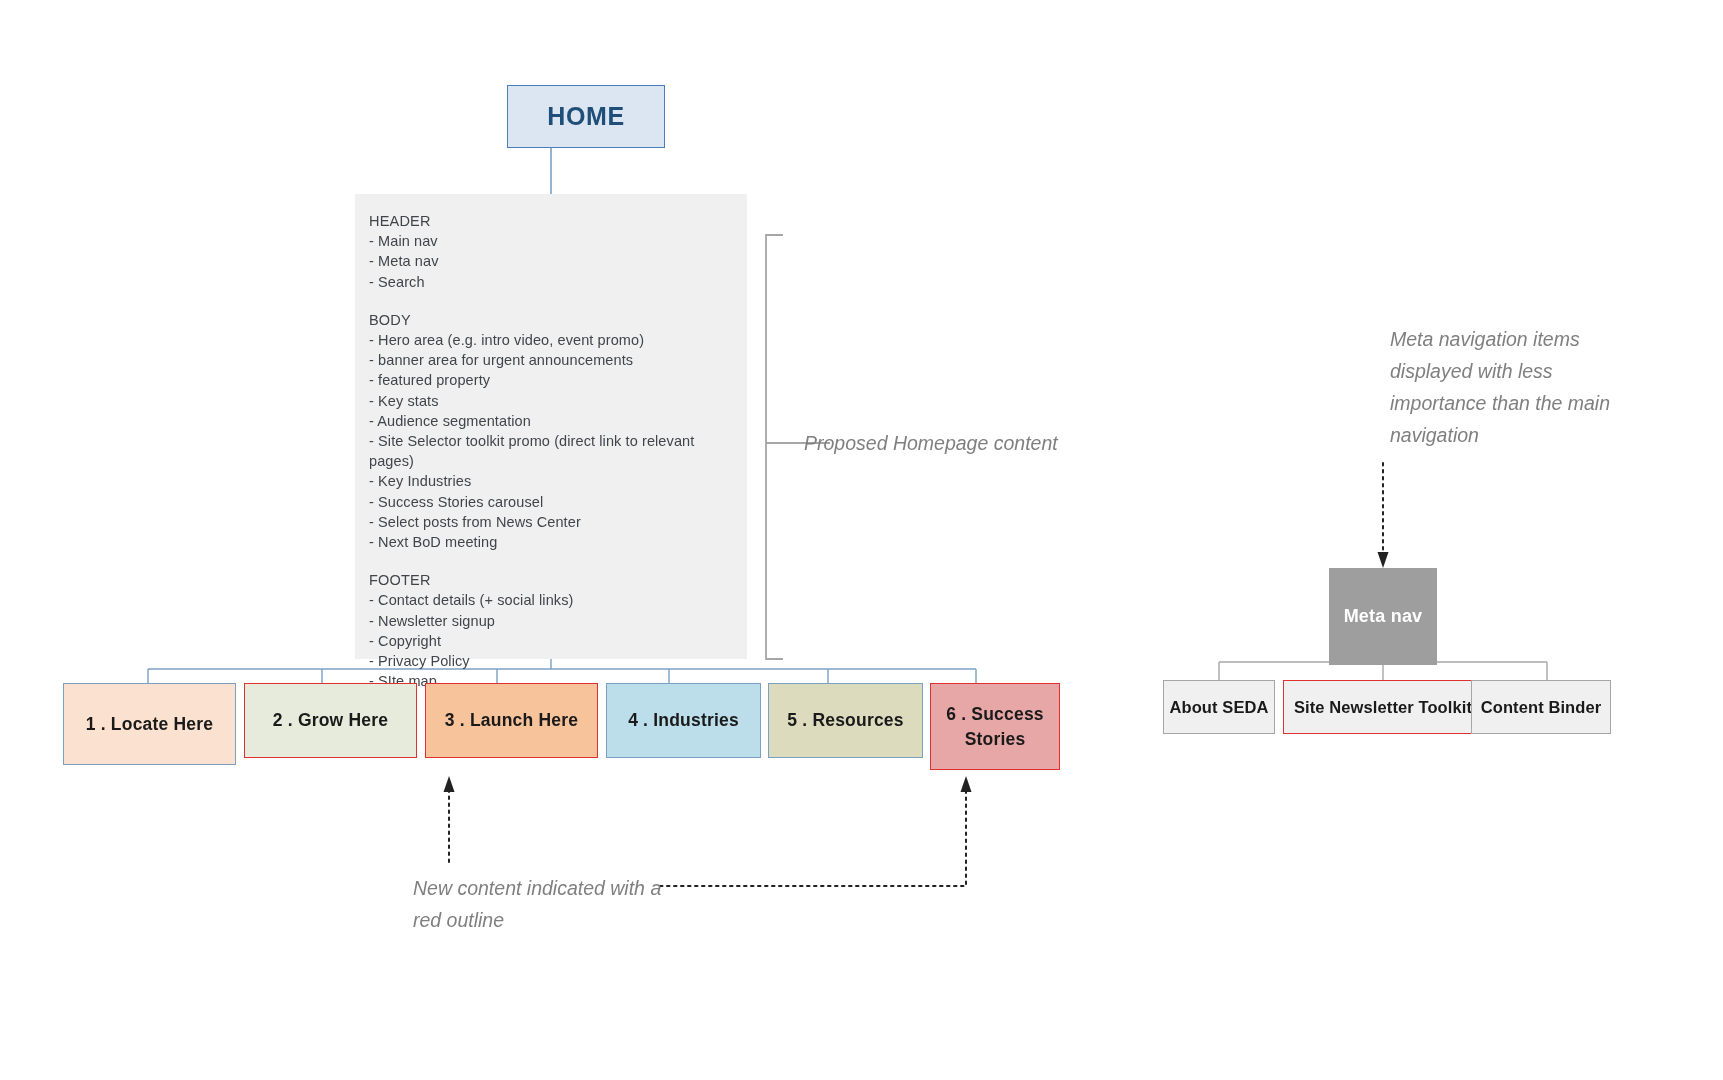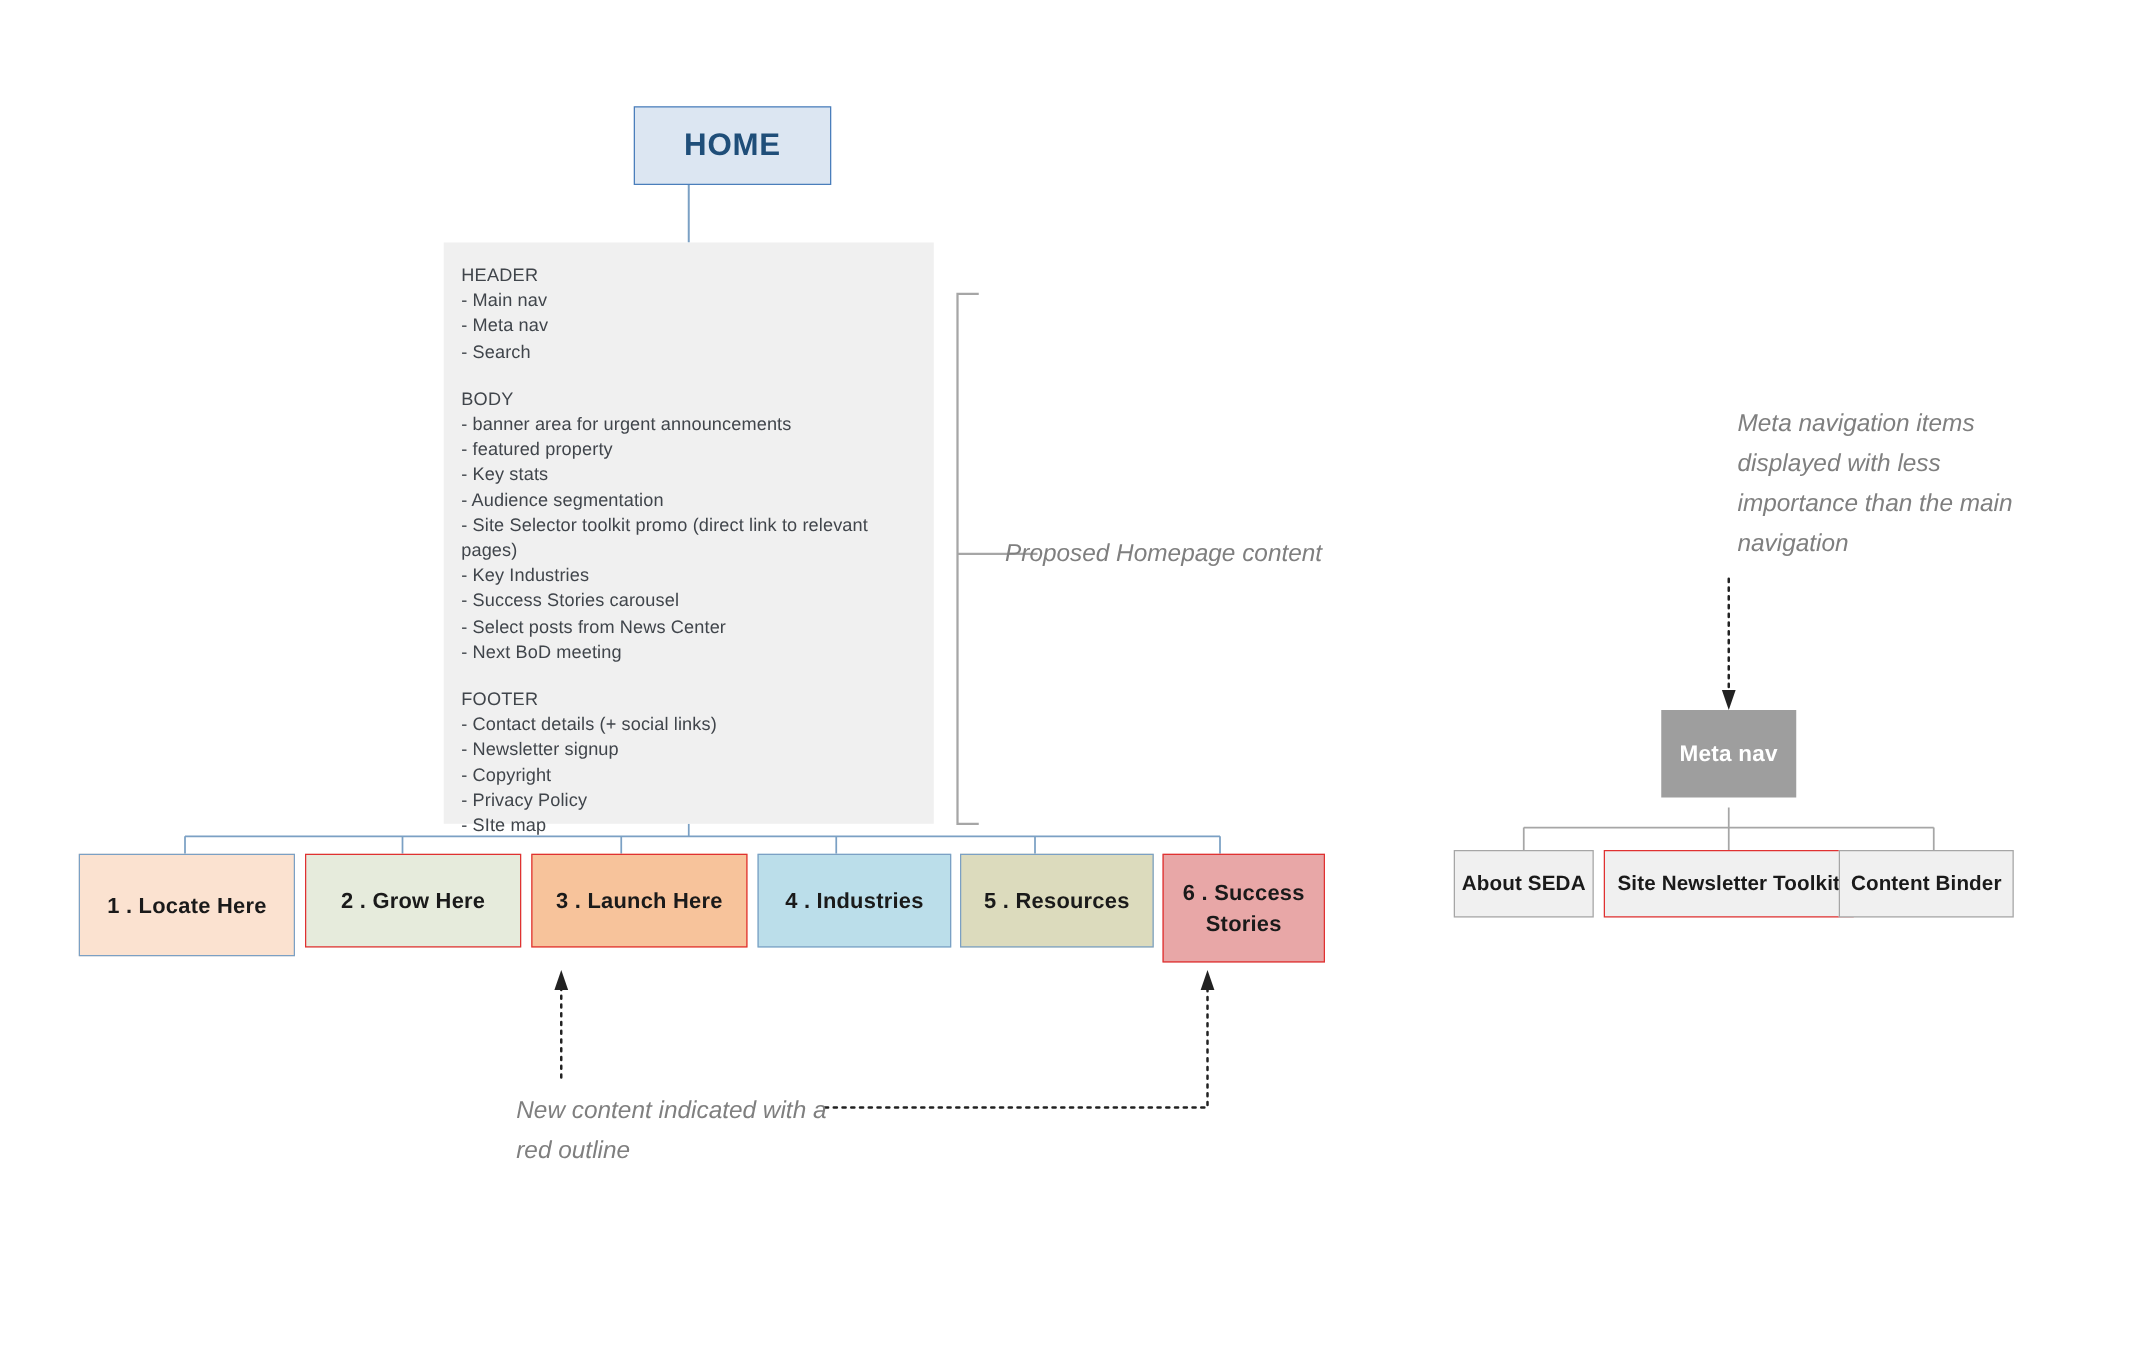--- a/index.html
+++ b/index.html
@@ -107,21 +107,21 @@
     letter-spacing: 0.2px;
     line-height: 25px;
   }
 
   
   .metanav-box {
     position: absolute;
     left: 1329px;
     top: 568px;
     width: 108px;
-    height: 70px;
+    height: 97px;
     background: #9e9e9e;
     display: flex;
     align-items: center;
     justify-content: center;
     box-sizing: border-box;
   }
   .metanav-box span {
     font-size: 18px;
     font-weight: bold;
     color: #ffffff;
@@ -189,20 +189,21 @@
 
   <div class="content-panel">
     <div class="grp">
       <div class="hd">HEADER</div>
       <div class="li">- Main nav</div>
       <div class="li">- Meta nav</div>
       <div class="li">- Search</div>
     </div>
     <div class="grp">
       <div class="hd">BODY</div>
+      <div class="li">- Hero area (e.g. intro video, event promo)</div>
       <div class="li">- banner area for urgent announcements</div>
       <div class="li">- featured property</div>
       <div class="li">- Key stats</div>
       <div class="li">- Audience segmentation</div>
       <div class="li">- Site Selector toolkit promo (direct link to relevant pages)</div>
       <div class="li">- Key Industries</div>
       <div class="li">- Success Stories carousel</div>
       <div class="li">- Select posts from News Center</div>
       <div class="li">- Next BoD meeting</div>
     </div>

